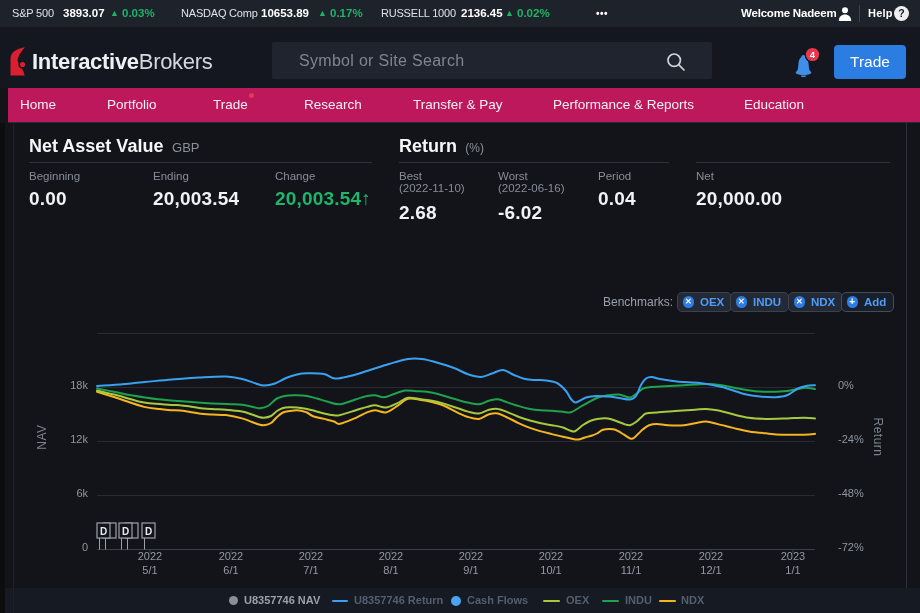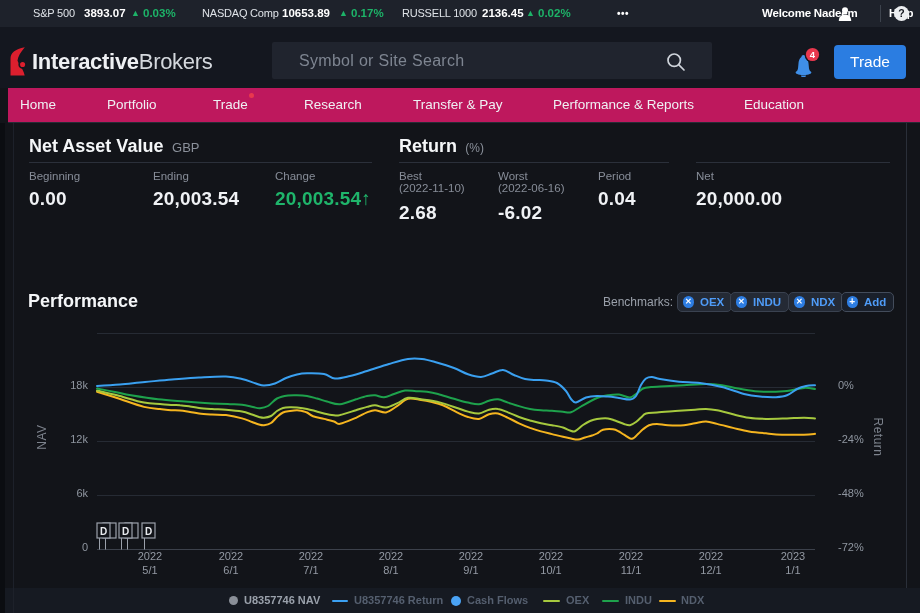--- a/index.html
+++ b/index.html
@@ -1,21 +1,21 @@
 <!DOCTYPE html>
 <html><head><meta charset="utf-8">
 <style>
 * { margin:0; padding:0; box-sizing:border-box; }
 html,body { width:920px; height:613px; overflow:hidden; background:#121419;
   font-family:"Liberation Sans", sans-serif; }
 .abs { position:absolute; }
 #page { position:relative; width:920px; height:613px; }
 
 #ticker { position:absolute; top:0; left:0; width:920px; height:27px; background:#1e222b; }
-#ticker span { position:absolute; top:0; line-height:27px; font-size:12px; color:#dfe3e8; white-space:nowrap;margin-left:21px; }
+#ticker span { position:absolute; top:0; line-height:27px; font-size:12px; color:#dfe3e8; white-space:nowrap; }
 #ticker .n { font-size:11px; letter-spacing:-0.2px; }
 #ticker .v { font-size:11.5px; }
 #ticker .g { font-size:11.5px; }
 #ticker .v { color:#ffffff; font-weight:700; }
 #ticker .g { color:#1db368; font-weight:700; }
 #ticker .tri { font-size:9px !important; font-weight:400; }
 
 #header { position:absolute; top:27px; left:0; width:920px; height:61px; background:#14171f; }
 #nav { position:absolute; top:88px; left:8px; width:920px; height:35px; background:#be185d; border-bottom:1px solid #272c36; }
 #nav span { position:absolute; top:0; line-height:34px; font-size:13.5px; color:#eff1f4; white-space:nowrap; }
@@ -117,21 +117,20 @@
 <div class="lbl" style="left:399px;top:170px">Best<br>(2022-11-10)</div>
 <div class="lbl" style="left:498px;top:170px">Worst<br>(2022-06-16)</div>
 <div class="lbl" style="left:598px;top:170px">Period</div>
 <div class="val" style="left:399px;top:202px">2.68</div>
 <div class="val" style="left:498px;top:202px">-6.02</div>
 <div class="val" style="left:598px;top:188px">0.04</div>
 
 <div class="hairline" style="left:696px;top:162px;width:194px"></div>
 <div class="lbl" style="left:696px;top:170px">Net</div>
 <div class="val" style="left:696px;top:188px">20,000.00</div>
-<div class="sect-title" style="left:28px;top:291px">Performance</div>
 <div class="lbl" style="left:603px;top:295px;font-size:12px;color:#9aa0aa">Benchmarks:</div>
 <div class="pill" style="left:677px"><span class="ic">✕</span>OEX</div>
 <div class="pill" style="left:730px"><span class="ic">✕</span>INDU</div>
 <div class="pill" style="left:788px"><span class="ic">✕</span>NDX</div>
 <div class="pill add" style="left:841px"><span class="ic" style="font-size:10px">+</span>Add</div>
 <svg class="abs" style="left:0;top:325px" width="920" height="263" viewBox="0 0 920 263" font-family="Liberation Sans, sans-serif">
 <line x1="97" y1="8.5" x2="815" y2="8.5" stroke="#262b34" stroke-width="1"></line>
 <line x1="97" y1="62.5" x2="815" y2="62.5" stroke="#262b34" stroke-width="1"></line>
 <line x1="97" y1="116.5" x2="815" y2="116.5" stroke="#262b34" stroke-width="1"></line>
 <line x1="97" y1="170.5" x2="815" y2="170.5" stroke="#262b34" stroke-width="1"></line>

